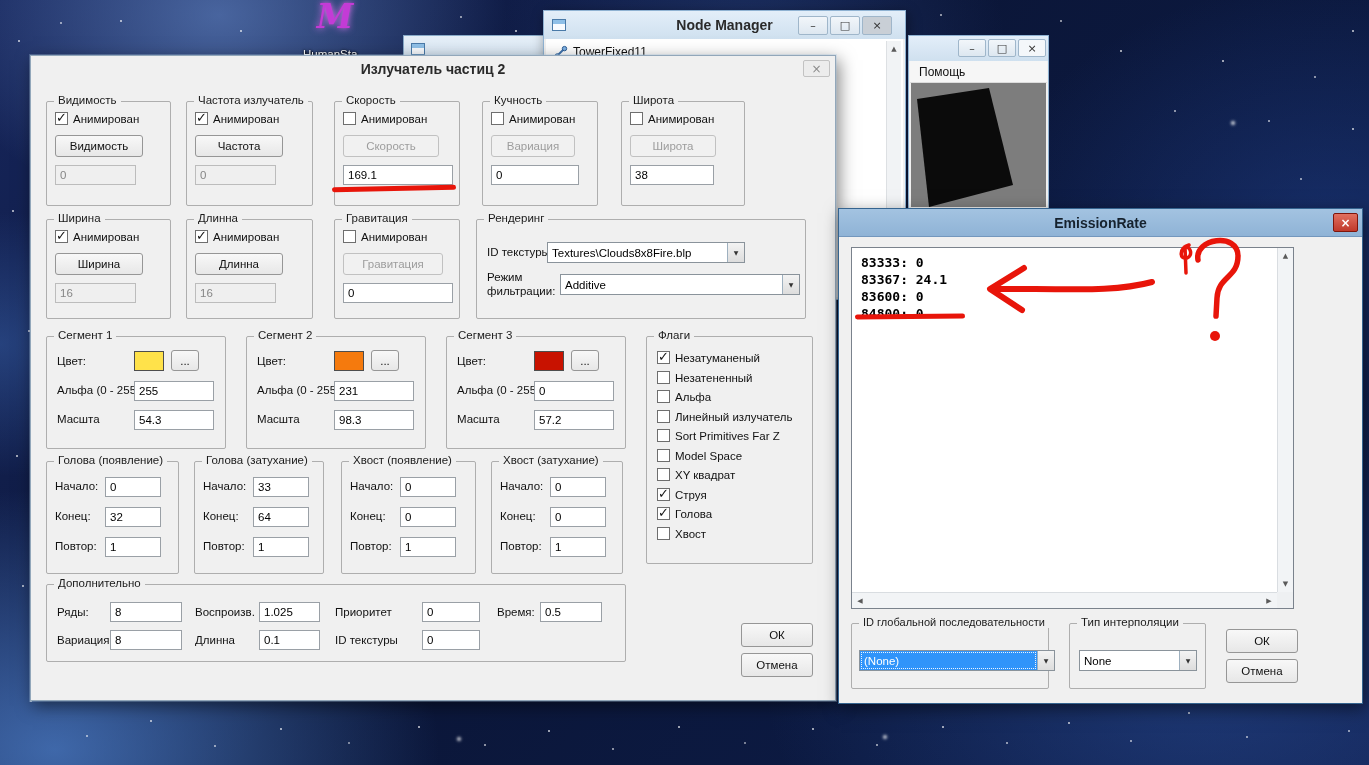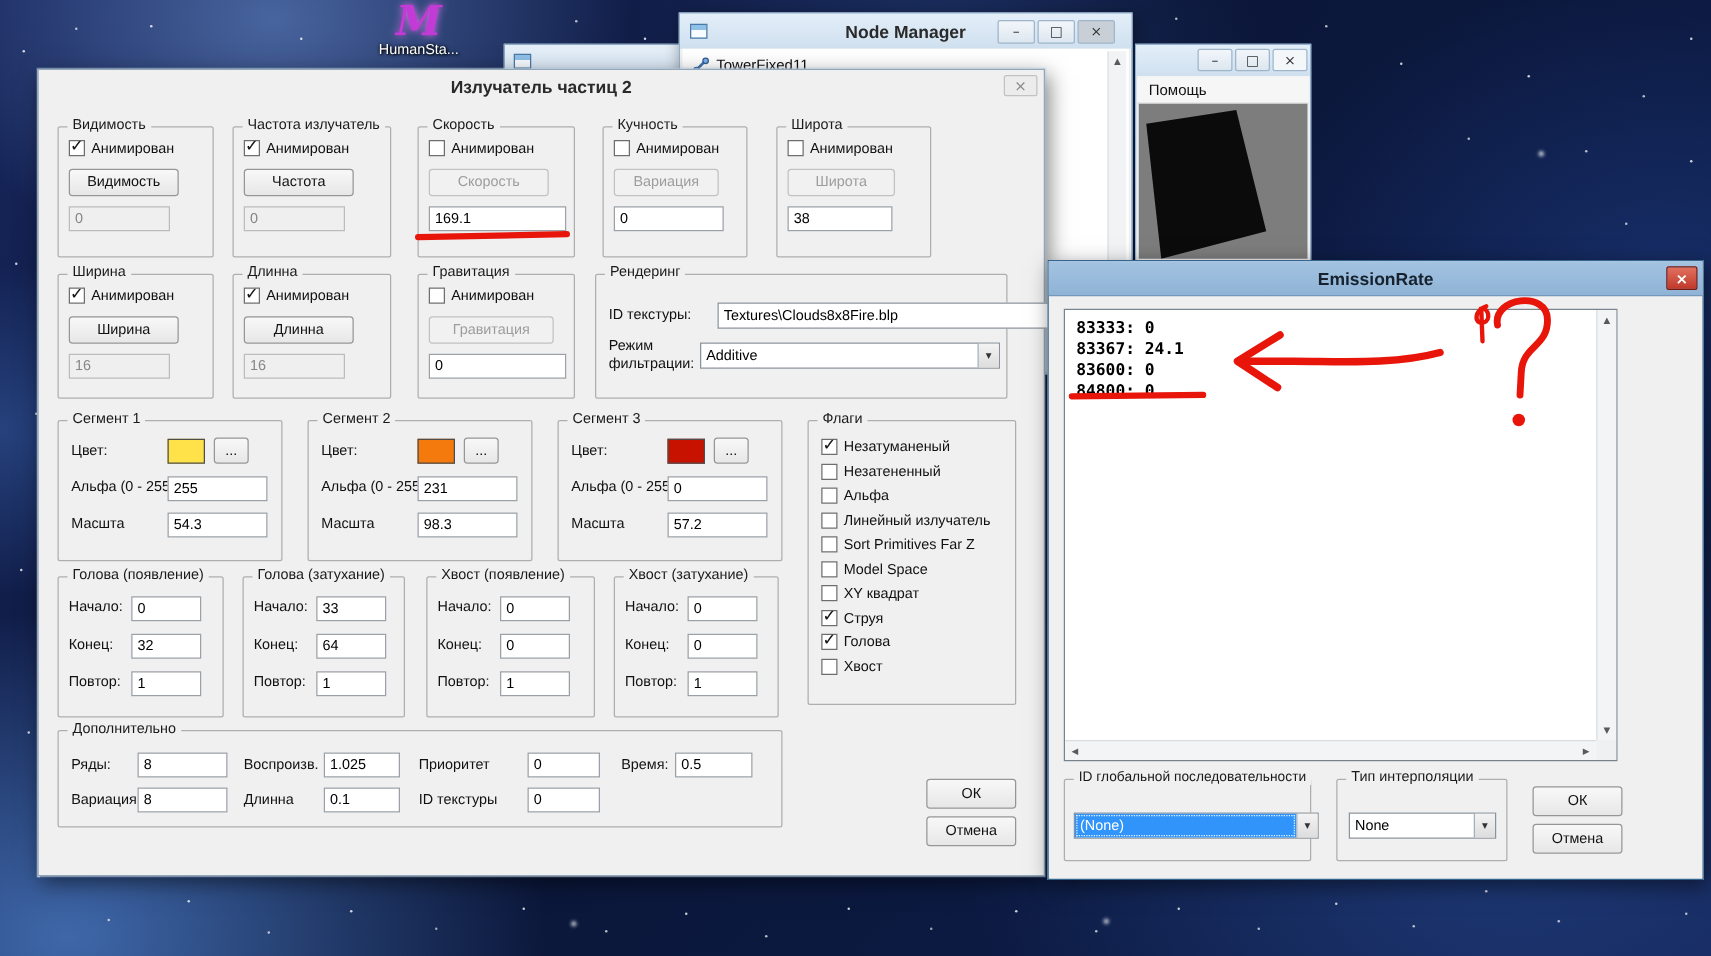--- a/index.html
+++ b/index.html
@@ -59,21 +59,21 @@
 .sbh { position:absolute; left:0; bottom:0; right:16px; height:16px; background:#f2f4f6; border-top:1px solid #d9dde1; }
 .sbcorner { position:absolute; right:0; bottom:0; width:16px; height:16px; background:#eef0f2; }
 .sbaV { position:absolute; left:0; right:0; height:16px; display:flex; align-items:center; justify-content:center; font-size:7px; color:#5a5a5a; font-family:"DejaVu Sans",sans-serif; }
 .sbaV.bot { bottom:0; }
 .sbaH { position:absolute; top:0; bottom:0; width:16px; display:flex; align-items:center; justify-content:center; font-size:7px; color:#5a5a5a; font-family:"DejaVu Sans",sans-serif; }
 .sbaH.rgt { right:0; }
 
 .desktop-icon { position:absolute; z-index:1; width:76px; text-align:center; }
 .di-logo { font-family:"DejaVu Serif",serif; font-style:italic; font-weight:bold; font-size:33px; line-height:32px;
   color:#c33bd6; text-shadow:0 0 7px rgba(235,130,255,.9), 0 0 2px #7a1f8a; }
-.di-label { font-size:11.5px; color:#fff; text-shadow:1px 1px 2px #000, 0 0 3px #000; margin-top:1px; }
+.di-label { font-size:11.5px; color:#fff; text-shadow:1px 1px 2px #000, 0 0 3px #000; margin-top:15px; }
 
 .anno { position:absolute; z-index:6; }
 </style>
 </head>
 <body>
 
 <div class="sf1"></div>
 <div class="sf2"></div>
 
 <div class="desktop-icon" style="left:297px;top:1px">
@@ -206,21 +206,21 @@
     <label class="cb" style="left:8px;top:10px">
       <span class="cbbox"></span>
       <span>Анимирован</span>
     </label>
     <div class="btn dis" style="left:8px;top:33px;width:100px;height:22px">Гравитация</div>
     <div class="fld" style="left:8px;top:63px;width:110px;height:20px">0</div>
   </div>
   <div class="group" style="left:445px;top:163px;width:330px;height:100px">
     <span class="gt">Рендеринг</span>
     <span class="lbl" style="left:10px;top:26px">ID текстуры:</span>
-    <div class="combo" style="left:97px;top:22px;width:284px;height:21px">
+    <div class="combo" style="left:70px;top:22px;width:198px;height:21px">
       <span class="cval">Textures\Clouds8x8Fire.blp</span>
       <span class="carr">▼</span>
     </div>
     <span class="lbl wrap" style="left:10px;top:50px;width:72px">Режим фильтрации:</span>
     <div class="combo" style="left:83px;top:54px;width:240px;height:21px">
       <span class="cval">Additive</span>
       <span class="carr">▼</span>
     </div>
   </div>
 

